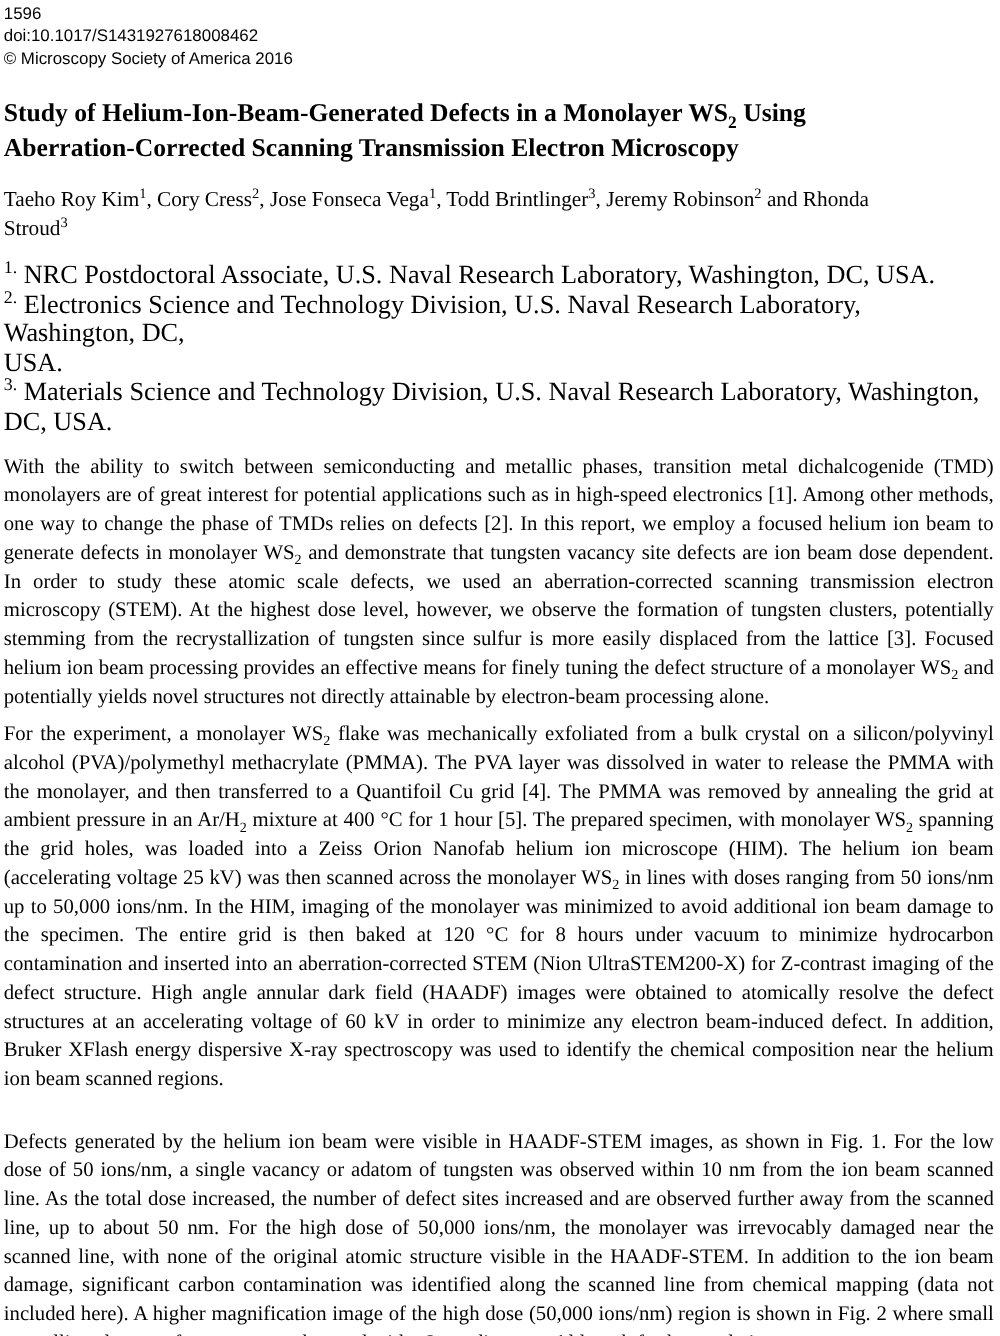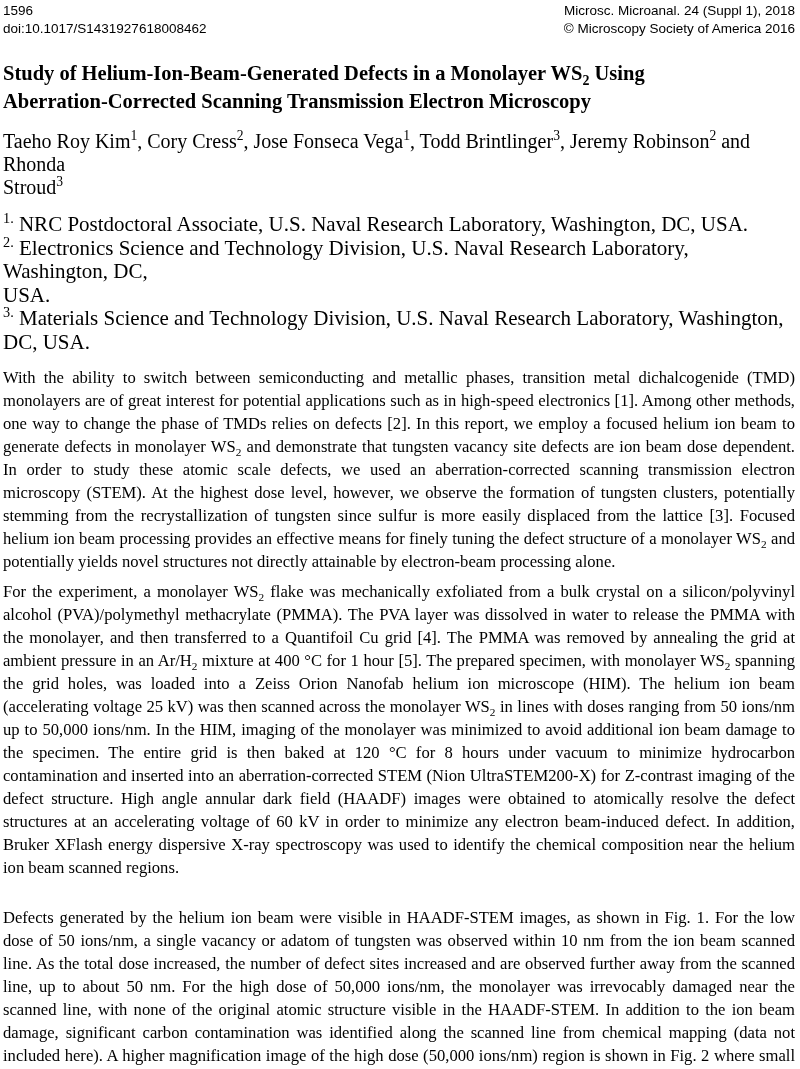--- a/index.html
+++ b/index.html
@@ -17,32 +17,33 @@
     padding: 2px 5px 0 3px;
     overflow: hidden;
   }
   .page-header {
     display: flex;
     justify-content: space-between;
     align-items: flex-start;
     font-family: "Liberation Sans", "DejaVu Sans", sans-serif;
     font-size: 13.5px;
     line-height: 18px;
+    flex-direction: column;
   }
   .page-header .right { text-align: right; }
   .paper-title {
     margin-top: 21px;
     font-family: Liberation Serif, serif;
     font-weight: bold;
     font-size: 20.5px;
     line-height: 28px;
   }
   .authors {
     margin-top: 15px;
-    font-size: 20px;
+    font-size: 17px;
     line-height: 23px;
   }
   .affiliations { margin-top: 14px; }
   .affiliation {
     font-size: 21px;
     line-height: 23.5px;
   }
   .body-text p {
     font-size: 16.6px;
     line-height: 23px;
@@ -60,21 +61,20 @@
 <body>
 
 <div class="page">
 
   <div class="page-header">
     <div class="left">
       <div>1596</div>
       <div>doi:10.1017/S1431927618008462</div>
     </div>
     <div class="right">
-      <div>Microsc. Microanal. 24 (Suppl 1), 2018</div>
       <div>© Microscopy Society of America 2016</div>
     </div>
   </div>
 
   <h1 class="paper-title">Study of Helium-Ion-Beam-Generated Defects in a Monolayer WS<sub>2</sub> Using<br>Aberration-Corrected Scanning Transmission Electron Microscopy</h1>
 
   <p class="authors">Taeho Roy Kim<sup>1</sup>, Cory Cress<sup>2</sup>, Jose Fonseca Vega<sup>1</sup>, Todd Brintlinger<sup>3</sup>, Jeremy Robinson<sup>2</sup> and Rhonda<br>Stroud<sup>3</sup></p>
 
   <div class="affiliations">
     <div class="affiliation"><sup>1.</sup> NRC Postdoctoral Associate, U.S. Naval Research Laboratory, Washington, DC, USA.</div>

